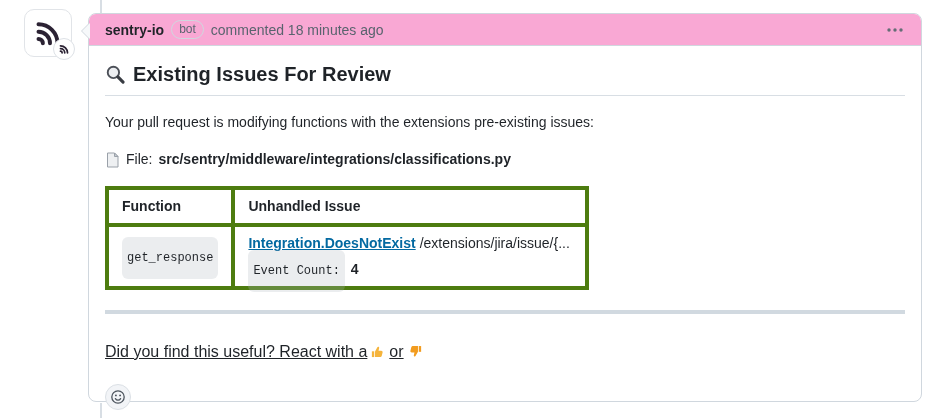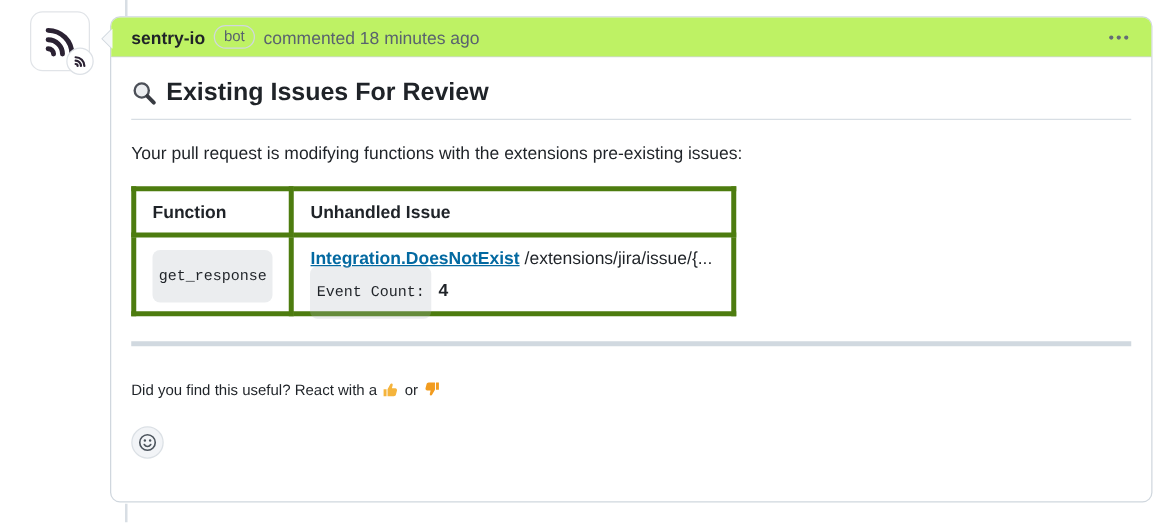--- a/index.html
+++ b/index.html
@@ -39,21 +39,21 @@
     background: #fff; border: 1px solid #d0d7de; border-radius: 8px;
   }
   .caret, .caret-inner {
     position: absolute; width: 0; height: 0;
     border: 8px solid transparent; border-left: 0;
   }
   .caret { left: -8px; top: 9px; border-right-color: #d0d7de; }
   .caret-inner { left: -7px; top: 9px; border-right-color: #f6f8fa; }
 
   .card-header {
-    height: 32px; background: #bef264;
+    height: 32px; background: #f9a8d4;
     border-bottom: 1px solid #d0d7de;
     border-radius: 7px 7px 0 0;
     display: flex; align-items: center; gap: 7px;
     padding: 0 16px; font-size: 14px;
   }
   .author { font-weight: 700; color: #1f2328; text-decoration: none; cursor: pointer; }
   .bot-badge {
     font-size: 12px; line-height: 17px; color: #59636e;
     border: 1px solid #d0d7de; border-radius: 999px; padding: 0 7px;
   }
@@ -97,22 +97,22 @@
   }
   .issue-suffix { margin-left: 4px; }
   .issue-line2 { margin-top: 5px; }
   .event-count { font-weight: 700; margin-left: 6px; }
 
   hr.md-rule {
     border: 0; height: 4px; background: #d1d9e0;
     margin: 0 0 26px 0;
   }
   .footnote {
-    font-size: 12px; margin: 0 0 20px 0;
-    display: flex; align-items: center; gap: 4px; color: #1f2328;
+    font-size: 16px; margin: 0 0 20px 0;
+    display: flex; align-items: center; gap: 4px; color: #1f2328; text-decoration: underline;
   }
   .reaction-btn {
     width: 26px; height: 26px; border-radius: 50%;
     background: #f2f4f7; border: 1px solid #dbe0e5;
     display: flex; align-items: center; justify-content: center;
     padding: 0; cursor: pointer;
   }
 </style>
 </head>
 <body>
@@ -167,20 +167,30 @@
         <svg width="21" height="21" viewBox="0 0 20 20">
           <circle cx="8" cy="8" r="5.4" fill="#eceef1" stroke="#4c5058" stroke-width="1.8"></circle>
           <line x1="12.3" y1="12.3" x2="17.2" y2="17.2" stroke="#383b42" stroke-width="3" stroke-linecap="round"></line>
         </svg>
       </span>
       <span>Existing Issues For Review</span>
     </h2>
 
     <p class="intro">Your pull request is modifying functions with the extensions pre-existing issues:</p>
 
+    <p class="file-line">
+      <span style="display:flex">
+        <svg width="15" height="16" viewBox="0 0 15 16">
+          <path d="M2.5 1h7l3.5 3.5V15h-10.5z" fill="#eef0f2" stroke="#9aa1a9" stroke-width="1"></path>
+          <path d="M9.5 1v3.5H13z" fill="#c9ced4" stroke="#9aa1a9" stroke-width="1"></path>
+        </svg>
+      </span>
+      <span>File:</span>
+      <span class="file-path">src/sentry/middleware/integrations/classifications.py</span>
+    </p>
 
     <table class="issues">
       <thead>
         <tr>
           <th class="col-function">Function</th>
           <th class="col-issue">Unhandled Issue</th>
         </tr>
       </thead>
       <tbody>
         <tr>

